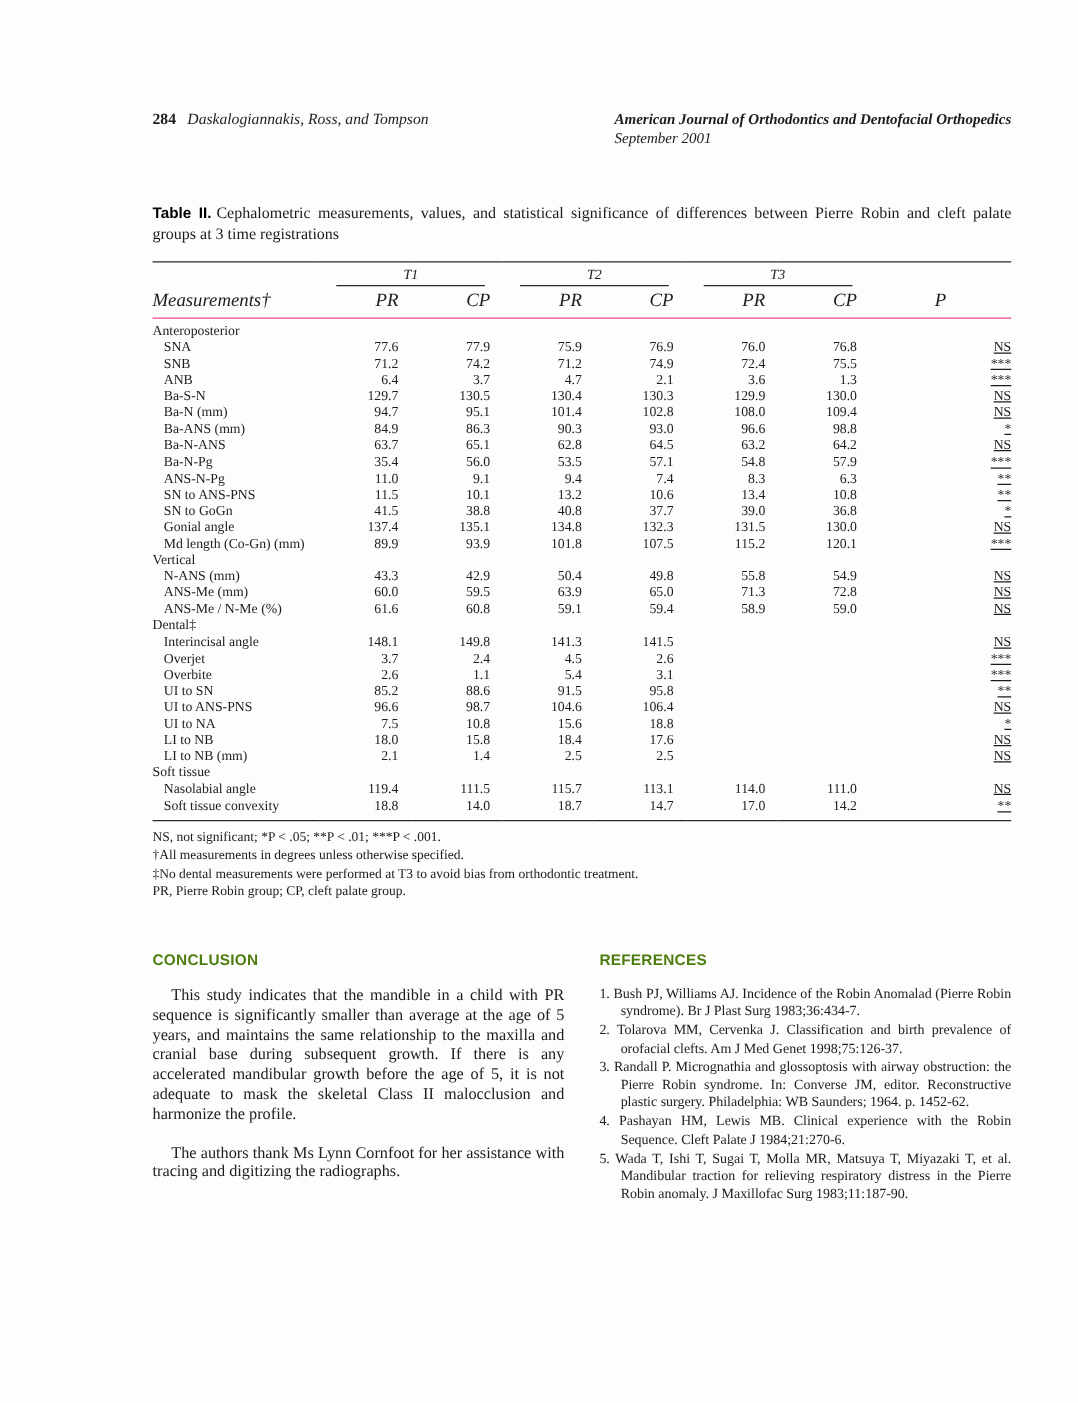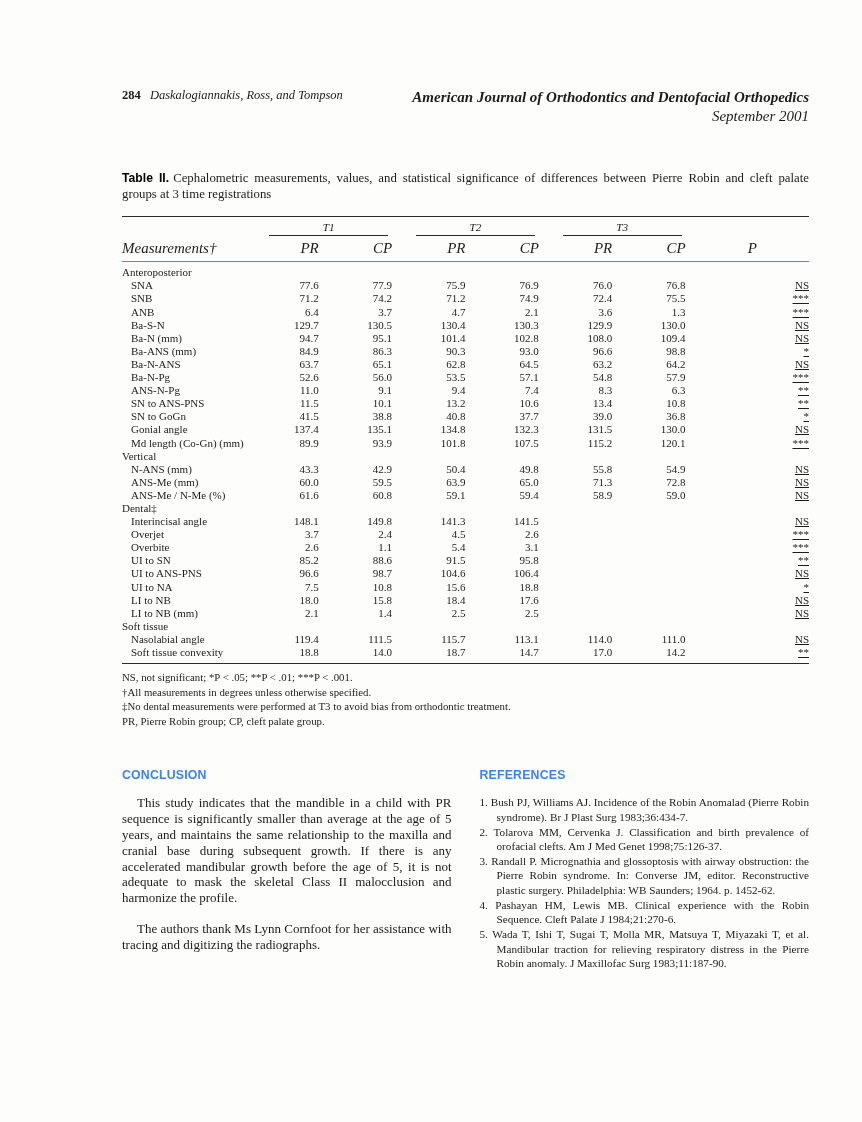--- a/index.html
+++ b/index.html
@@ -10,21 +10,21 @@
     font-family:"Liberation Serif", serif;
     padding:88px 53px 0 122px;
     overflow:hidden;
   }
 
   
   .running-head { display:flex; justify-content:space-between; align-items:flex-start; font-size:12.5px; line-height:1.25; }
   .rh-left { white-space:nowrap; }
   .rh-pagenum { font-weight:bold; margin-right:6px; }
   .rh-authors { font-style:italic; }
-  .rh-right { text-align:right; font-size:15px; }
+  .rh-right { font-size:12px; }
   .rh-journal { font-style:italic; font-weight:bold; }
   .rh-issue { font-style:italic; }
 
   
   .table-caption { margin-top:44px; font-size:12.8px; line-height:1.32; text-align:justify; }
   .tbl-label { font-family:"Liberation Sans", sans-serif; font-weight:bold; color:#000000; margin-right:4px; font-size:12.2px; }
 
   
   table.ceph { width:100%; border-collapse:collapse; table-layout:fixed; margin-top:13px; font-size:11px; border-top:1px solid #2b2b2b; }
   table.ceph th { font-weight:normal; }
@@ -44,21 +44,21 @@
   td.num-cell { text-align:right; }
   td.p-cell { text-align:right; padding-right:0;text-decoration:underline; }
   tbody { border-bottom:1px solid #2b2b2b; }
 
   
   .footnotes { margin-top:6px; font-size:10.8px; line-height:14.6px; }
 
   
   .two-col { display:flex; gap:28px; margin-top:40px; }
   .col { flex:1 1 0; min-width:0; }
-  .col h2 { font-family:"Liberation Sans", sans-serif; font-size:12.3px; letter-spacing:.2px; color:#3b82f6; margin-bottom:13px; }
+  .col h2 { font-family:"Liberation Sans", sans-serif; font-size:12.3px; letter-spacing:.2px; color:#4d7c0f; margin-bottom:13px; }
   .conclusion p { font-size:13px; line-height:15.8px; text-align:justify; text-indent:15px; }
   .conclusion p + p { margin-top:15px; }
   .ref-list { list-style:none; font-size:11.2px; line-height:14.2px; }
   .ref-list li { padding-left:17px; text-indent:-17px; text-align:justify; margin-bottom:1px; }
   .ref-num { display:inline; }
 </style>
 </head>
 <body>
 
 <div class="page">
@@ -183,21 +183,21 @@
           <td class="num-cell">63.7</td>
           <td class="num-cell">65.1</td>
           <td class="num-cell">62.8</td>
           <td class="num-cell">64.5</td>
           <td class="num-cell">63.2</td>
           <td class="num-cell">64.2</td>
           <td class="p-cell">NS</td>
         </tr>
         <tr>
           <td class="label-cell">Ba-N-Pg</td>
-          <td class="num-cell">52.6</td>
+          <td class="num-cell">35.4</td>
           <td class="num-cell">56.0</td>
           <td class="num-cell">53.5</td>
           <td class="num-cell">57.1</td>
           <td class="num-cell">54.8</td>
           <td class="num-cell">57.9</td>
           <td class="p-cell">***</td>
         </tr>
         <tr>
           <td class="label-cell">ANS-N-Pg</td>
           <td class="num-cell">11.0</td>

